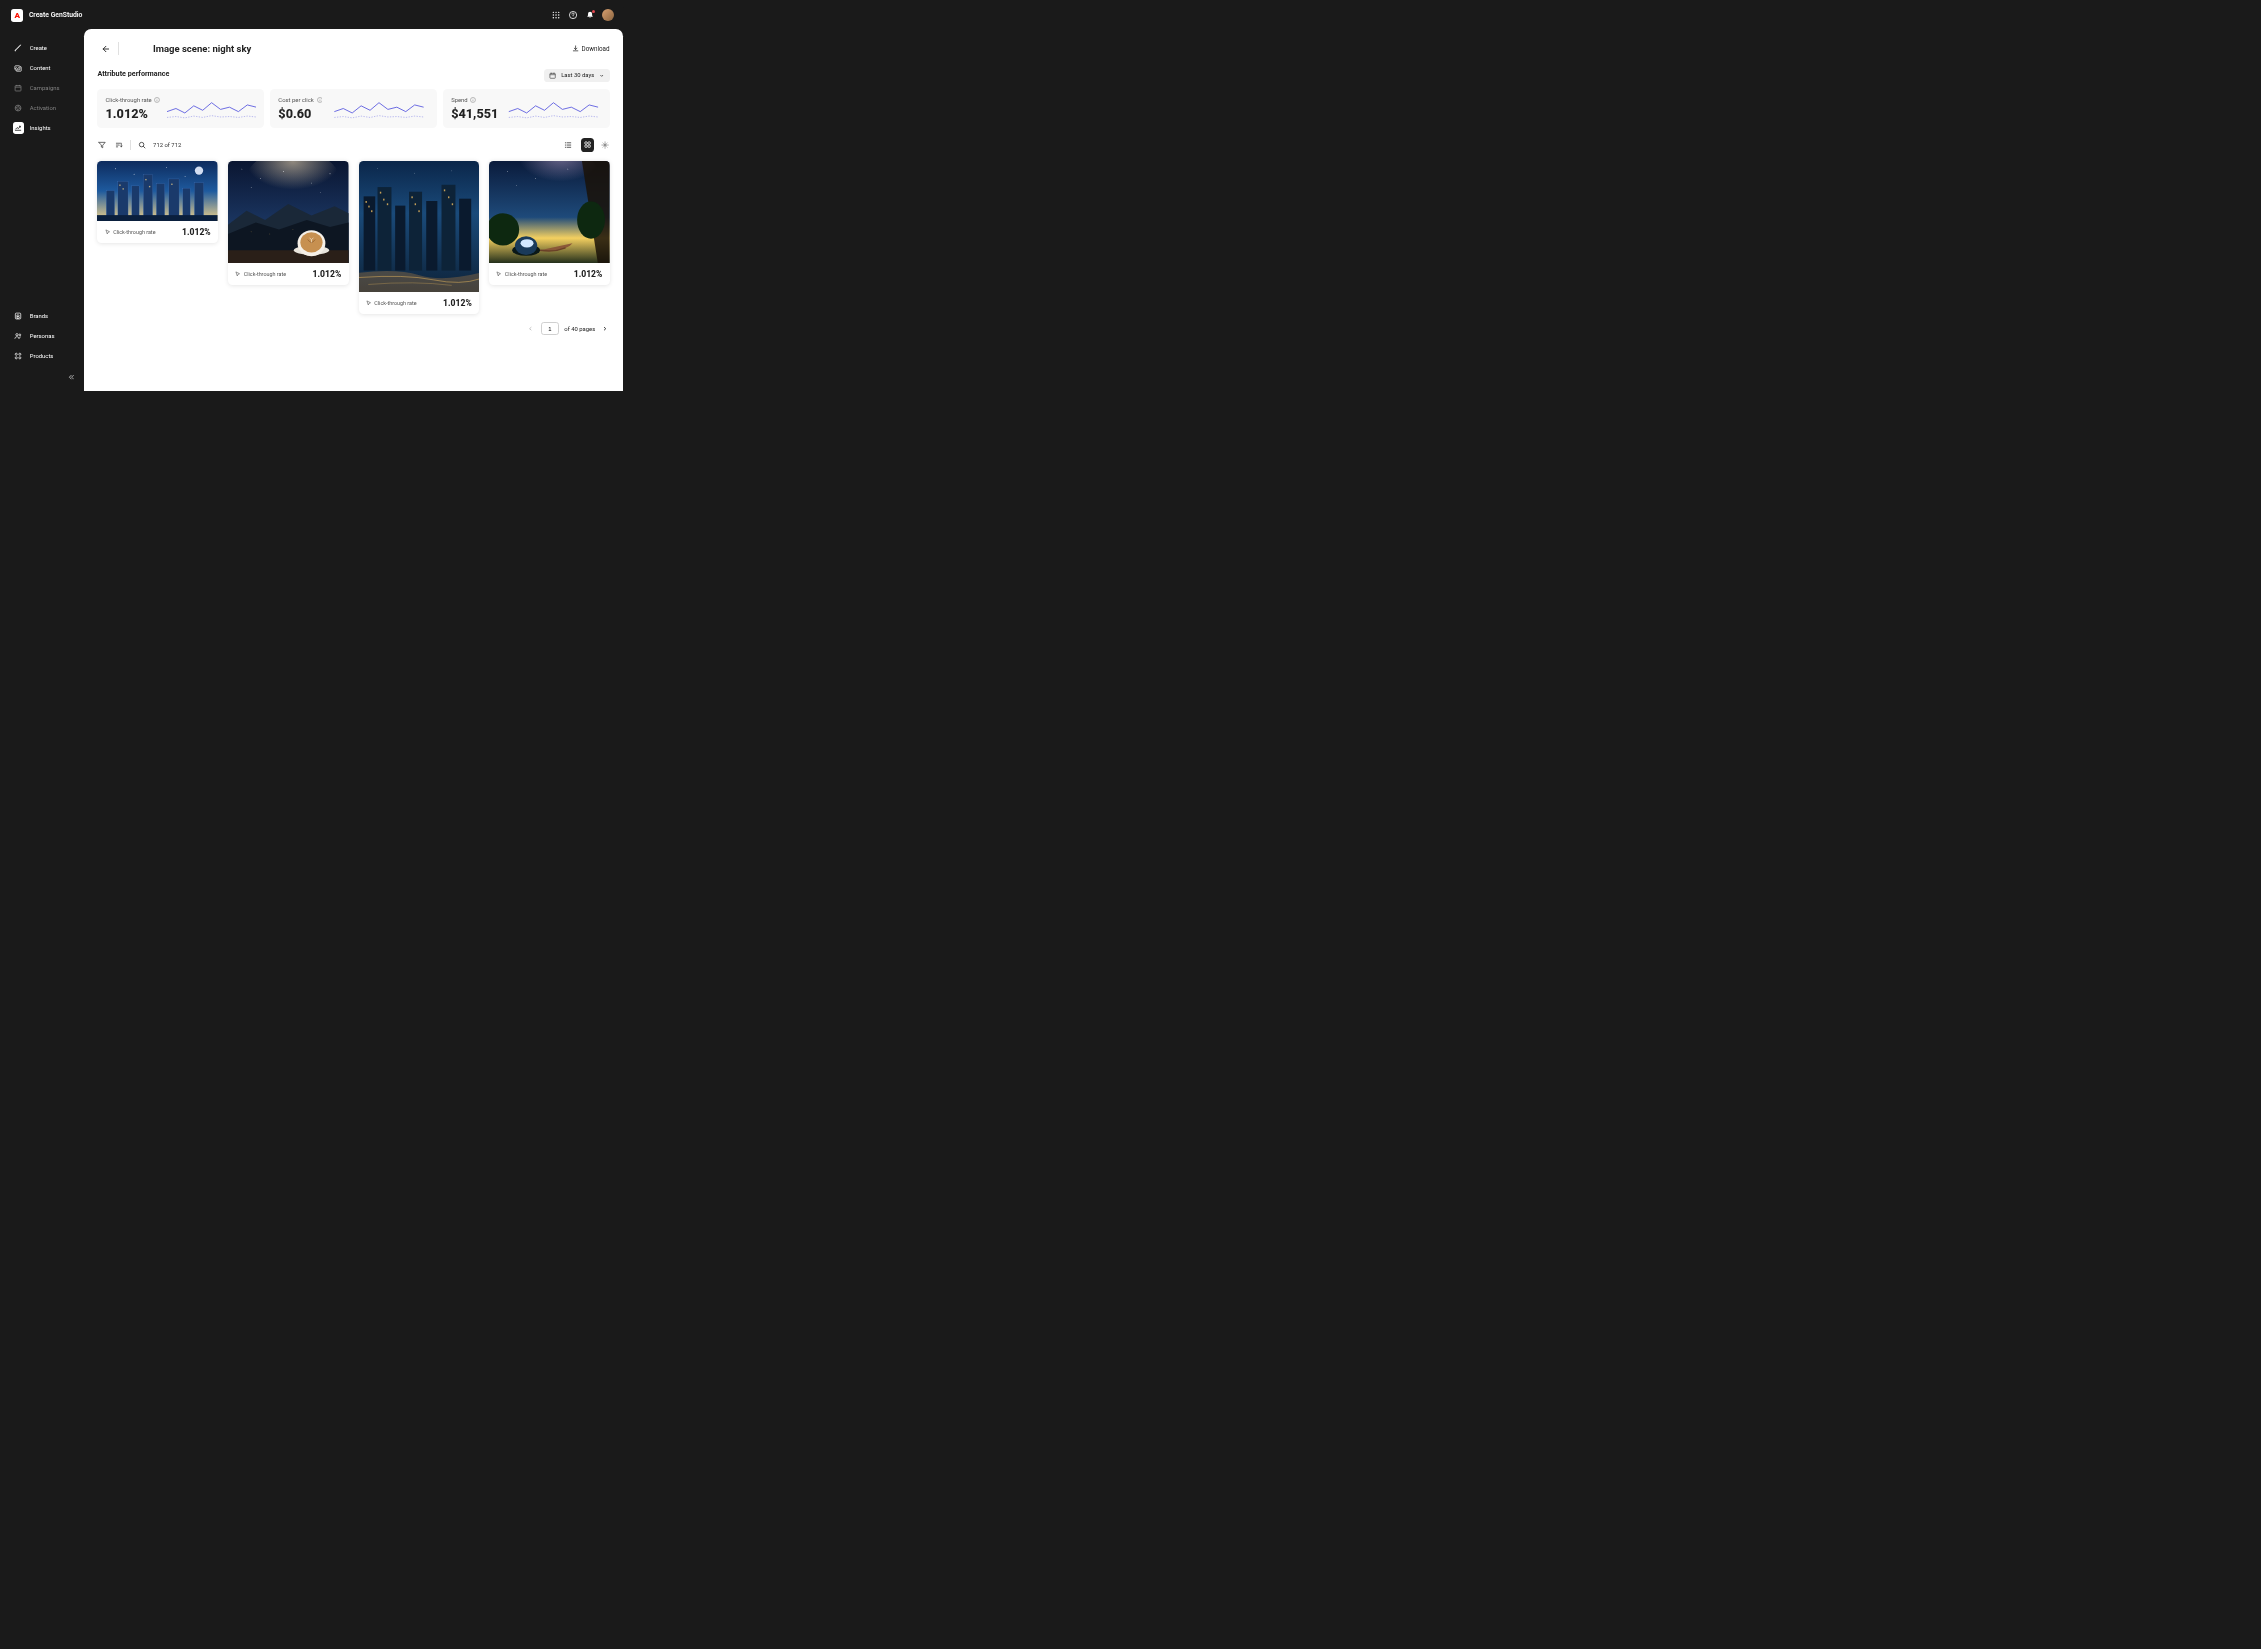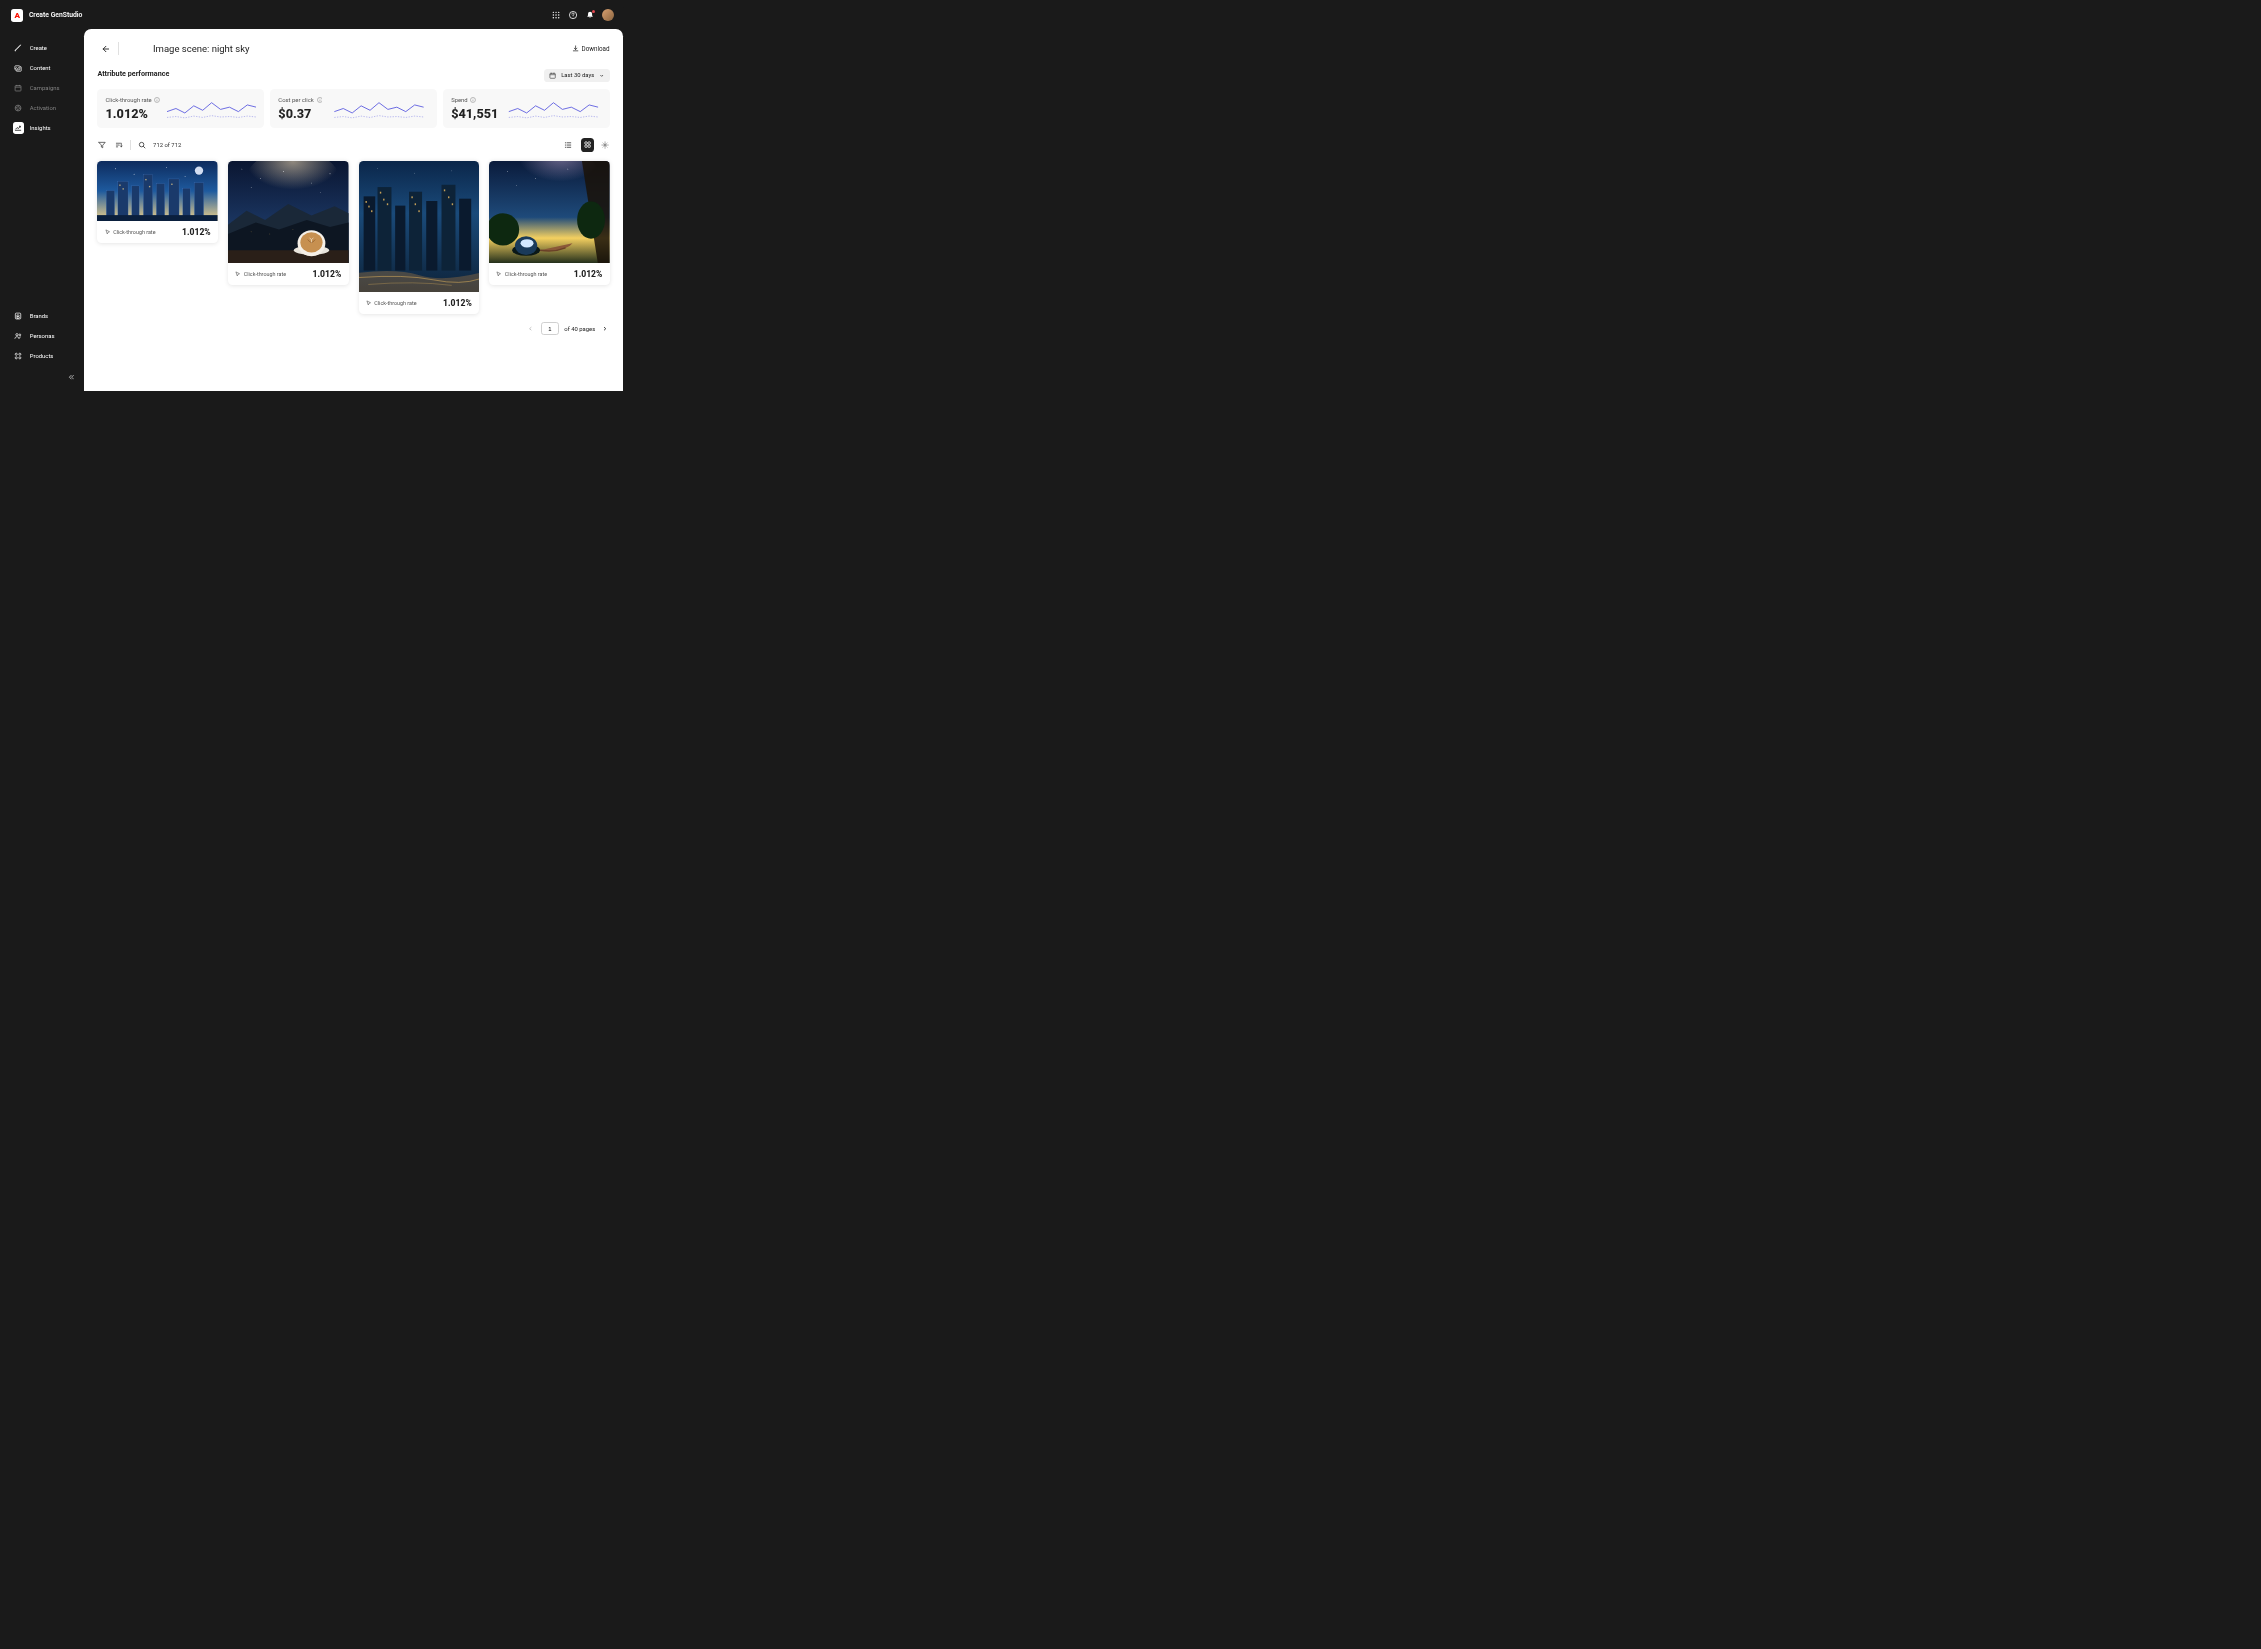--- a/index.html
+++ b/index.html
@@ -157,21 +157,21 @@
   cursor: pointer;
 }
 .vdiv {
   width: 0.5px;
   height: 12.7px;
   background: #e0e0e0;
   margin: 0 6.3px;
 }
 .page-title {
   font-size: 9.5px;
-  font-weight: 400;
+  font-weight: 700;
   padding-left: 28px;
 }
 .download-btn {
   margin-left: auto;
   display: flex;
   align-items: center;
   gap: 2px;
   font-size: 6.3px;
   cursor: pointer;
 }
@@ -513,21 +513,21 @@
         </div>
         <div class="metric-card">
           <div class="metric-left">
             <div class="metric-label">
               <span>Cost per click</span>
               <svg width="5.9" height="5.9" viewBox="0 0 13 13" fill="none" stroke="#888" stroke-width="1.2">
                   <circle cx="6.5" cy="6.5" r="5.5"></circle>
                   <path d="M6.5 5.5v4M6.5 3.5v.5"></path>
                 </svg>
             </div>
-            <div class="metric-value">$0.37</div>
+            <div class="metric-value">$0.60</div>
           </div>
           <svg class="sparkline" viewBox="0 0 200 56">
             <polyline points="0,35 20,28 40,38 60,22 80,32 100,15 120,30 140,25 160,35 180,20 200,25" fill="none" stroke="#5c5ce0" stroke-width="2"></polyline>
             <polyline points="0,48 20,46 40,49 60,45 80,48 100,44 120,47 140,46 160,48 180,45 200,47" fill="none" stroke="#5c5ce0" stroke-width="1.5" stroke-dasharray="3 3" opacity=".6"></polyline>
           </svg>
         </div>
         <div class="metric-card">
           <div class="metric-left">
             <div class="metric-label">
               <span>Spend</span>

